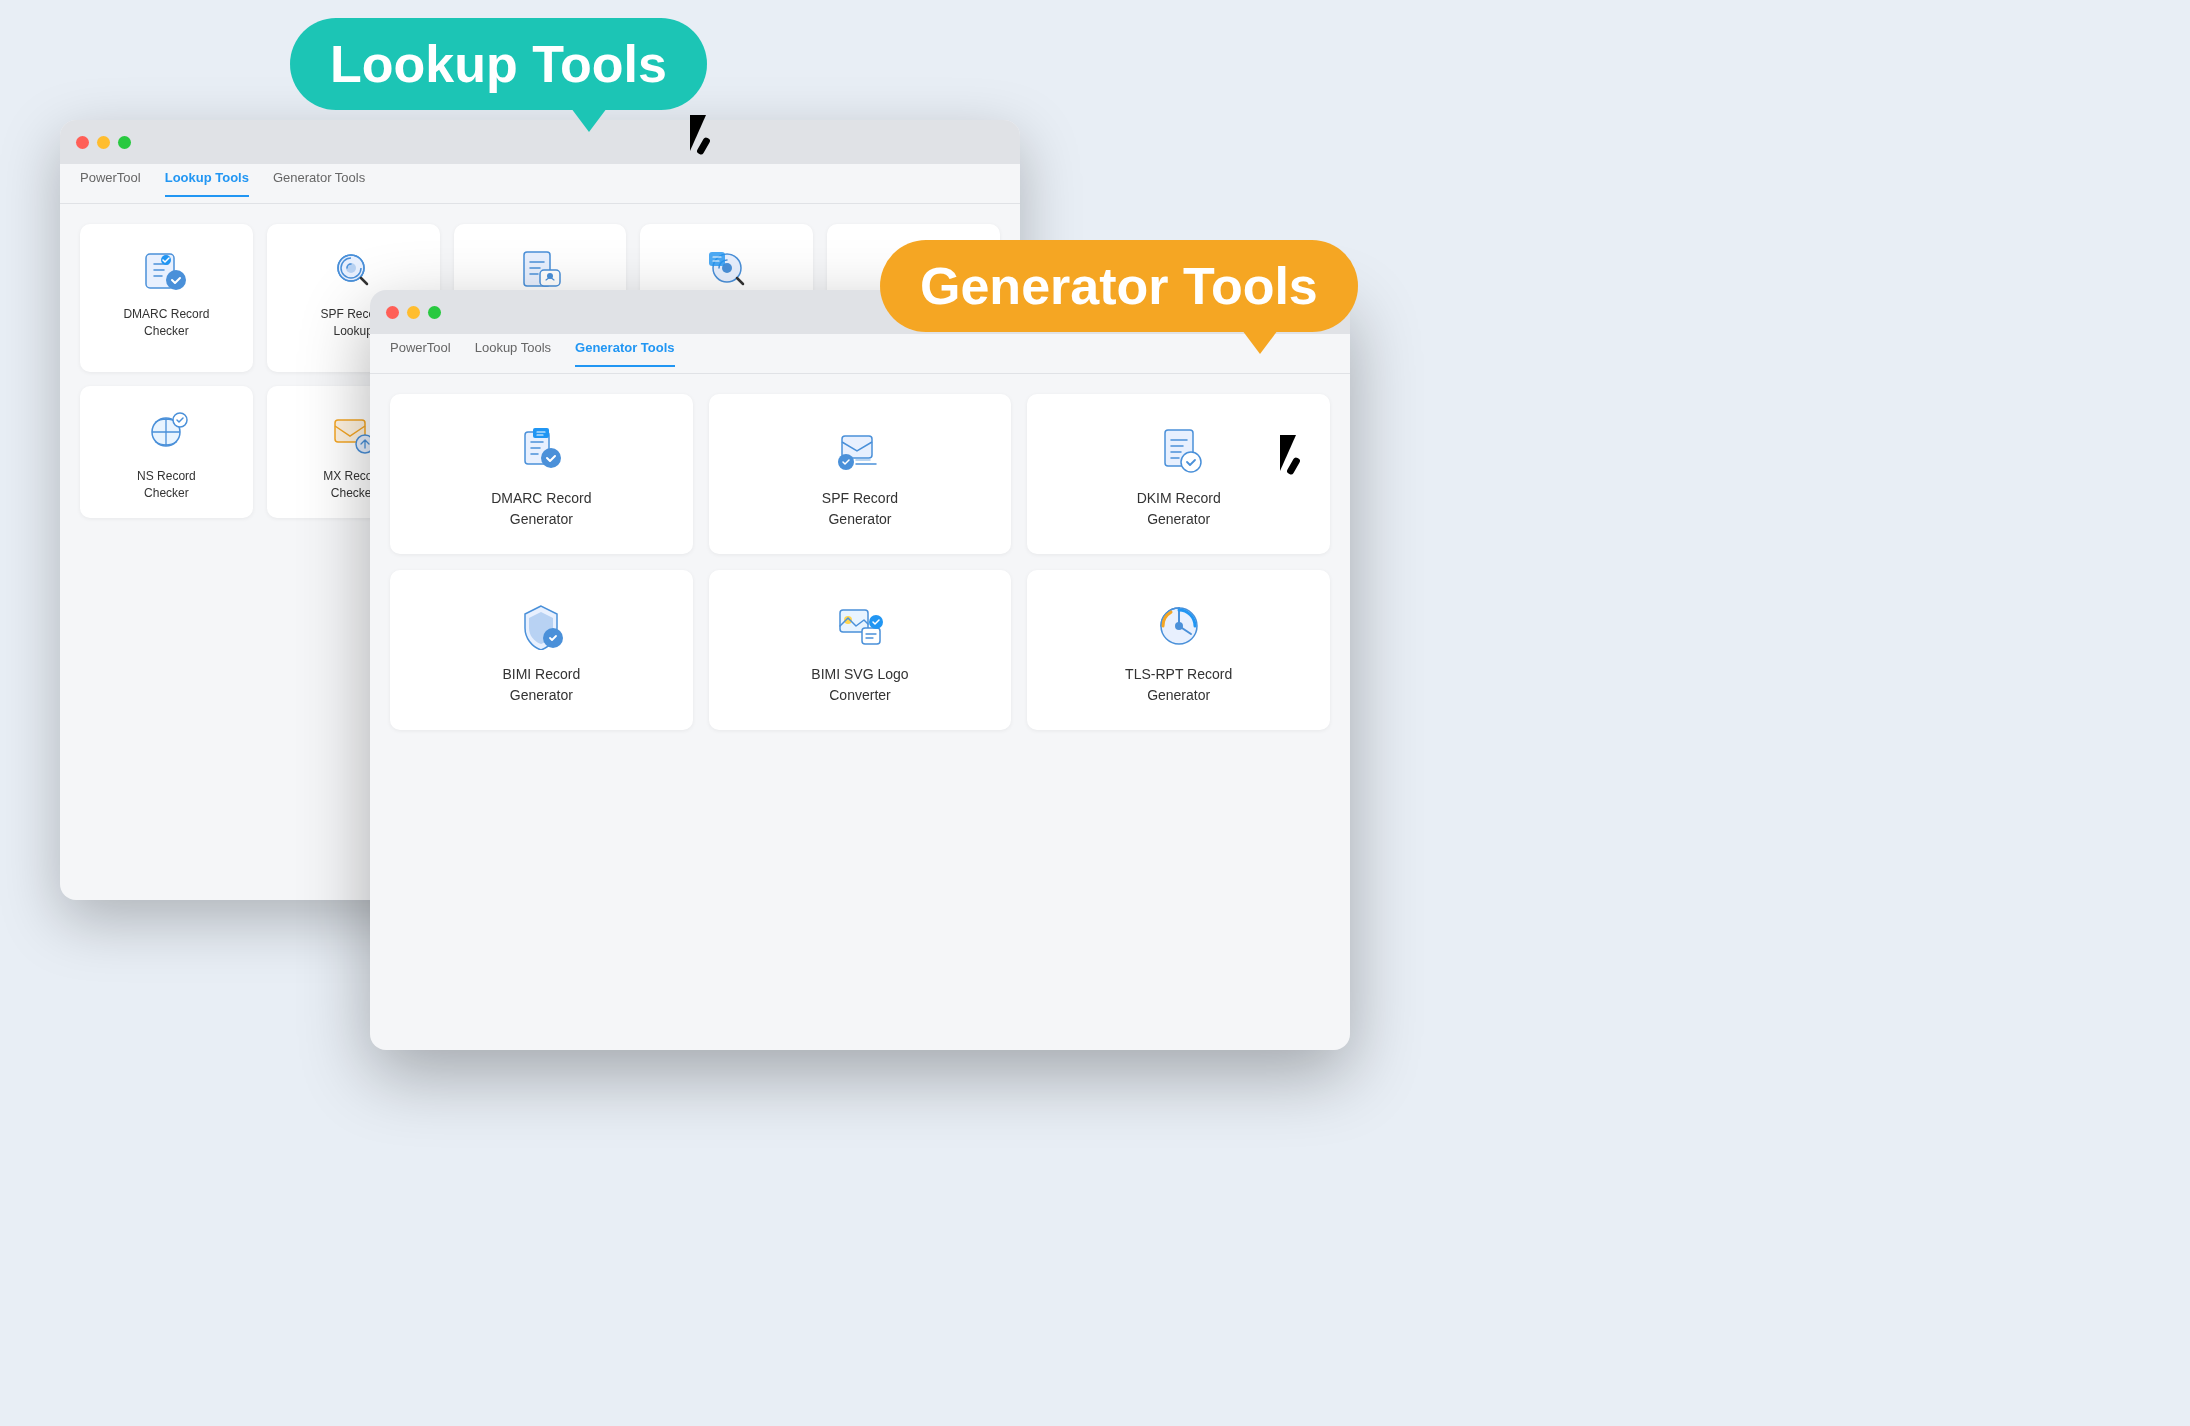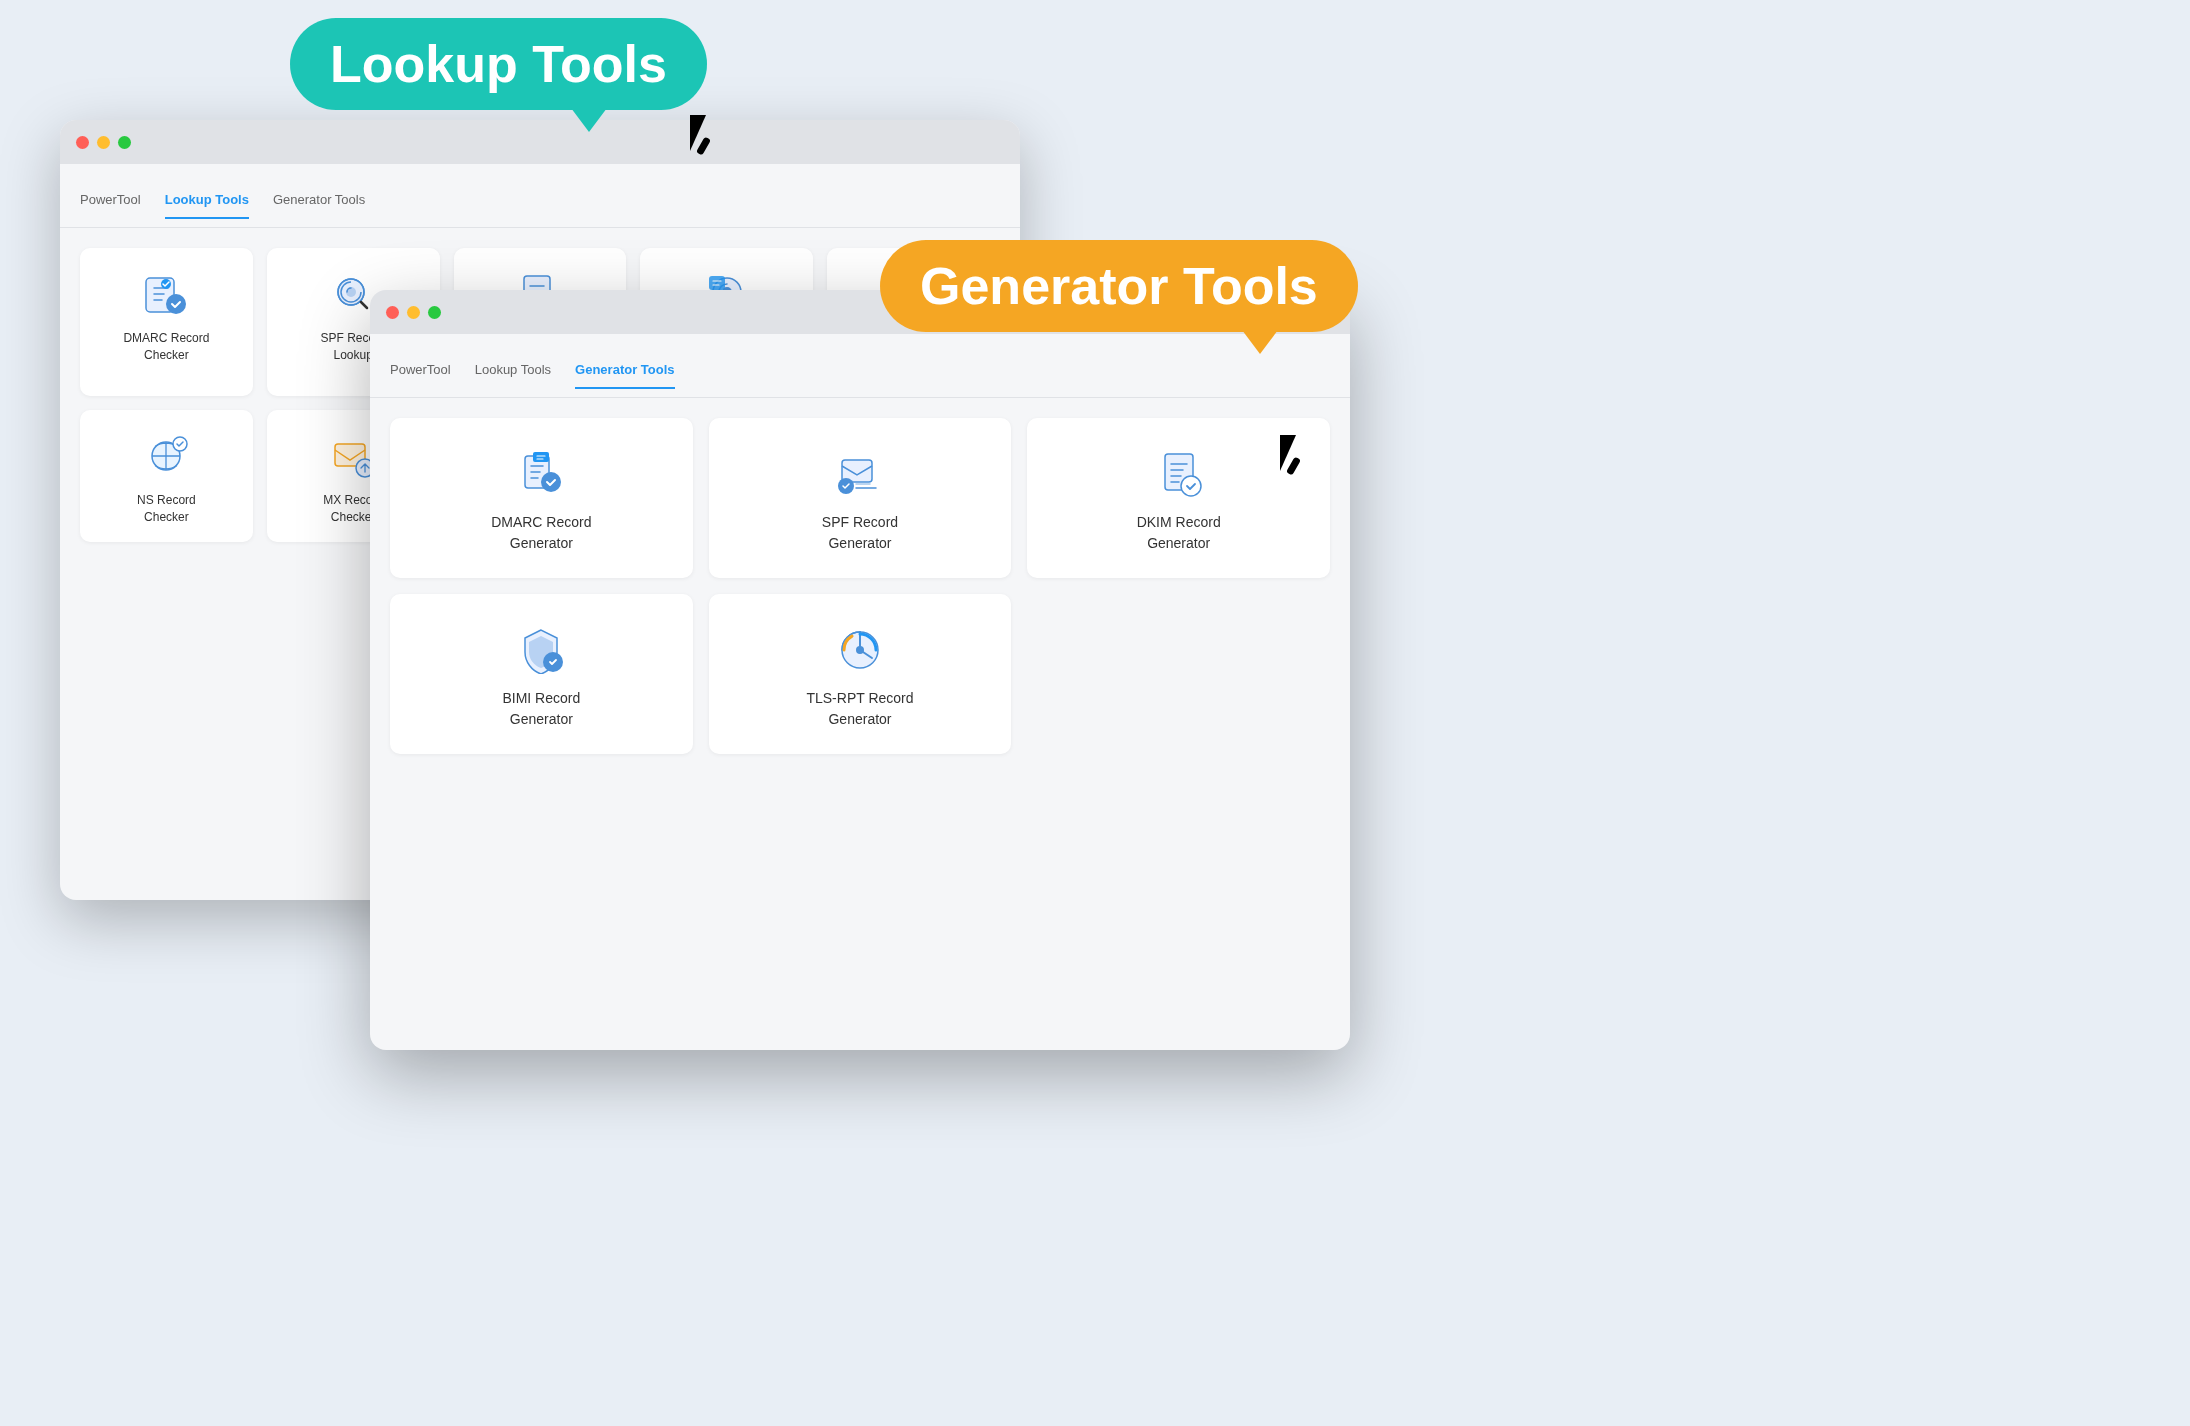--- a/index.html
+++ b/index.html
@@ -42,24 +42,23 @@
     }
     .dot-red { background: #ff5f57; }
     .dot-yellow { background: #ffbd2e; }
     .dot-green { background: #28c940; }
 
     .browser-tabs {
       background: #f5f6f8;
       border-bottom: 1px solid #e0e2e6;
       display: flex;
       gap: 24px;
-      padding: 8px 20px;
+      padding: 16px 20px;
       height: 40px;
-      align-items: flex-end;
-      margin-top: 24px;
+      align-items: center;
     }
     .tab-item {
       font-size: 13px;
       color: #666;
       padding-bottom: 10px;
       cursor: pointer;
       border-bottom: 2px solid transparent;
     }
     .tab-item.active {
       color: #2196f3;
@@ -457,20 +456,34 @@
         <svg class="icon-svg" viewBox="0 0 48 48" fill="none">
           <path d="M24 4L8 12v14c0 10 6.7 18.7 16 22 9.3-3.3 16-12 16-22V12L24 4z" fill="#e8f0fe" stroke="#4a90d9" stroke-width="1.5"></path>
           <path d="M24 10L12 16v10c0 7.3 4.9 13.7 12 16 7.1-2.3 12-8.7 12-16V16L24 10z" fill="#4a90d9" opacity="0.3"></path>
           <circle cx="36" cy="36" r="10" fill="#4a90d9"></circle>
           <path d="M33 36l2 2 4-4" stroke="#fff" stroke-width="1.8" stroke-linecap="round" stroke-linejoin="round"></path>
         </svg>
       </div>
       <div class="gen-label">BIMI Record<br>Generator</div>
     </div>
 
+    <div class="gen-card">
+      <div class="tool-icon">
+        <svg class="icon-svg" viewBox="0 0 48 48" fill="none">
+          <rect x="4" y="8" width="28" height="22" rx="3" fill="#e8f4ff" stroke="#4a90d9" stroke-width="1.5"></rect>
+          <circle cx="12" cy="18" r="4" fill="#ffd54f"></circle>
+          <path d="M4 24l8-8 8 8 8-6 4 4" stroke="#4a90d9" stroke-width="1.5" stroke-linecap="round" stroke-linejoin="round"></path>
+          <rect x="26" y="26" width="18" height="16" rx="3" fill="#fff" stroke="#4a90d9" stroke-width="1.5"></rect>
+          <path d="M30 32h10M30 36h7" stroke="#4a90d9" stroke-width="1.3" stroke-linecap="round"></path>
+          <circle cx="40" cy="20" r="7" fill="#2196f3"></circle>
+          <path d="M37 20l2 2 4-4" stroke="#fff" stroke-width="1.5" stroke-linecap="round" stroke-linejoin="round"></path>
+        </svg>
+      </div>
+      <div class="gen-label">BIMI SVG Logo<br>Converter</div>
+    </div>
 
     <div class="gen-card">
       <div class="tool-icon">
         <svg class="icon-svg" viewBox="0 0 48 48" fill="none">
           <circle cx="24" cy="24" r="18" fill="#e8f0fe" stroke="#4a90d9" stroke-width="1.5"></circle>
           <path d="M24 6v18l12 8" stroke="#4a90d9" stroke-width="2" stroke-linecap="round"></path>
           <path d="M6 24a18 18 0 0 1 18-18" stroke="#4a90d9" stroke-width="1.5" stroke-linecap="round"></path>
           <circle cx="24" cy="24" r="4" fill="#4a90d9"></circle>
           <path d="M24 8a16 16 0 0 1 16 16" stroke="#2196f3" stroke-width="3" stroke-linecap="round"></path>
           <path d="M8 24a16 16 0 0 1 8-13.9" stroke="#f5a623" stroke-width="3" stroke-linecap="round"></path>

